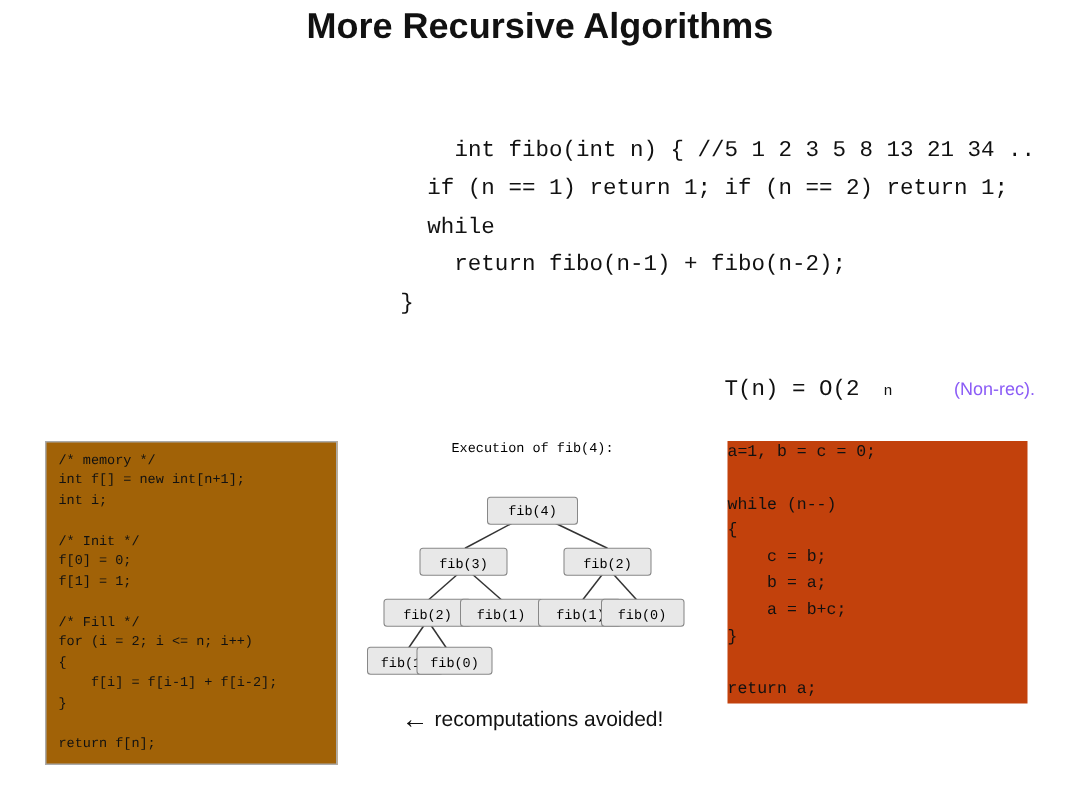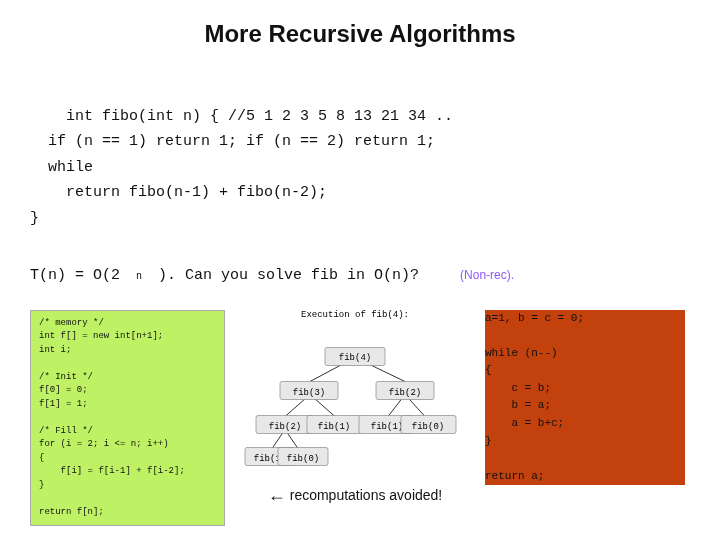--- a/index.html
+++ b/index.html
@@ -7,24 +7,24 @@
       width: 720px;
       height: 540px;
       background: #ffffff;
       font-family: Arial, sans-serif;
       overflow: hidden;
     }
 
     .slide-container {
       width: 720px;
       height: 454px;
-      padding: 20px 30px;
+      padding: 4px 30px;
       display: flex;
       flex-direction: column;
-      align-items: flex-start;
+      align-items: flex-end;
     }
 
     .slide-title {
       width: 100%;
       text-align: center;
       font-size: 24px;
       font-weight: bold;
       margin-bottom: 30px;
       color: #111;
     }
@@ -63,21 +63,21 @@
       display: flex;
       flex-direction: row;
       width: 100%;
       margin-top: 8px;
       gap: 10px;
       align-items: flex-start;
     }
 
     
     .code-box-left {
-      background: #bef264;
+      background: #a16207;
       border: 1px solid #aaa;
       padding: 6px 8px;
       font-family: 'Courier New', Courier, monospace;
       font-size: 9px;
       line-height: 1.5;
       color: #111;
       width: 195px;
       min-height: 145px;
       white-space: pre;
     }
@@ -136,21 +136,21 @@
 
   <div class="code-block">
     <span>int fibo(int n) { //5 1 2 3 5 8 13 21 34 ..</span>
 <span>  if (n == 1) return 1; if (n == 2) return 1;</span>
 <span>  while</span>
 <span>    return fibo(n-1) + fibo(n-2);</span>
 <span>}</span>
   </div>
 
   <div class="complexity-line">
-    <span>T(n) = O(2</span><sup>n</sup><span>).  Can you solve fib in O(n)?</span>&nbsp;<span class="non-rec">(Non-rec).</span>
+    <span>T(n) = O(2</span><sup>n</sup>&nbsp;<span class="non-rec">(Non-rec).</span>
   </div>
 
   <div class="bottom-panel">
 
     <div class="code-box-left">/* memory */
 int f[] = new int[n+1];
 int i;
 
 /* Init */
 f[0] = 0;

